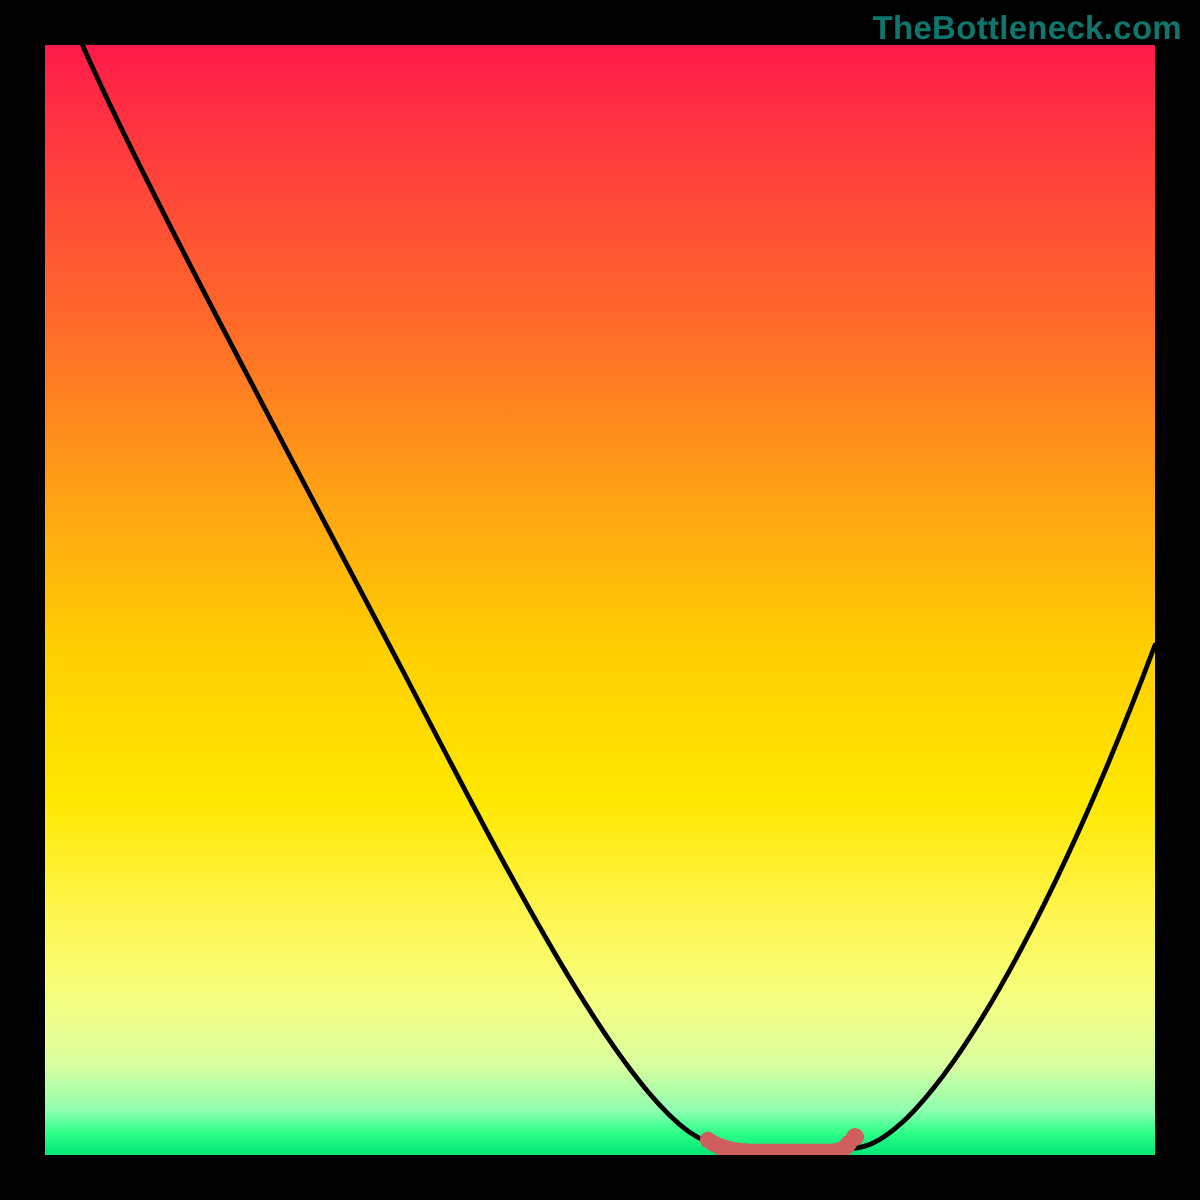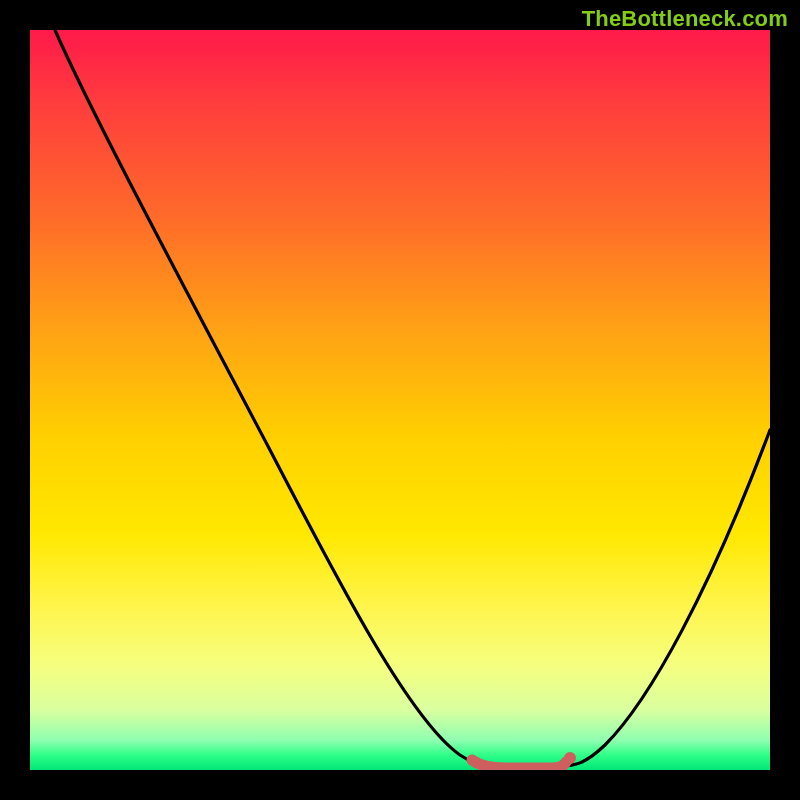--- a/index.html
+++ b/index.html
@@ -45,21 +45,21 @@
     width: 740px;
     height: 740px;
     pointer-events: none;
   }
   .attribution {
     position: absolute;
     top: 6px;
     right: 12px;
     font-size: 22px;
     font-weight: 600;
-    color: #84cc16;
+    color: #0f766e;
     letter-spacing: 0.2px;
   }
 </style>
 </head>
 <body>
 
 <div class="frame">
   <div class="plot-area">
     <svg class="curve" viewBox="0 0 740 740" preserveAspectRatio="none">
       <path d="M 25 0

